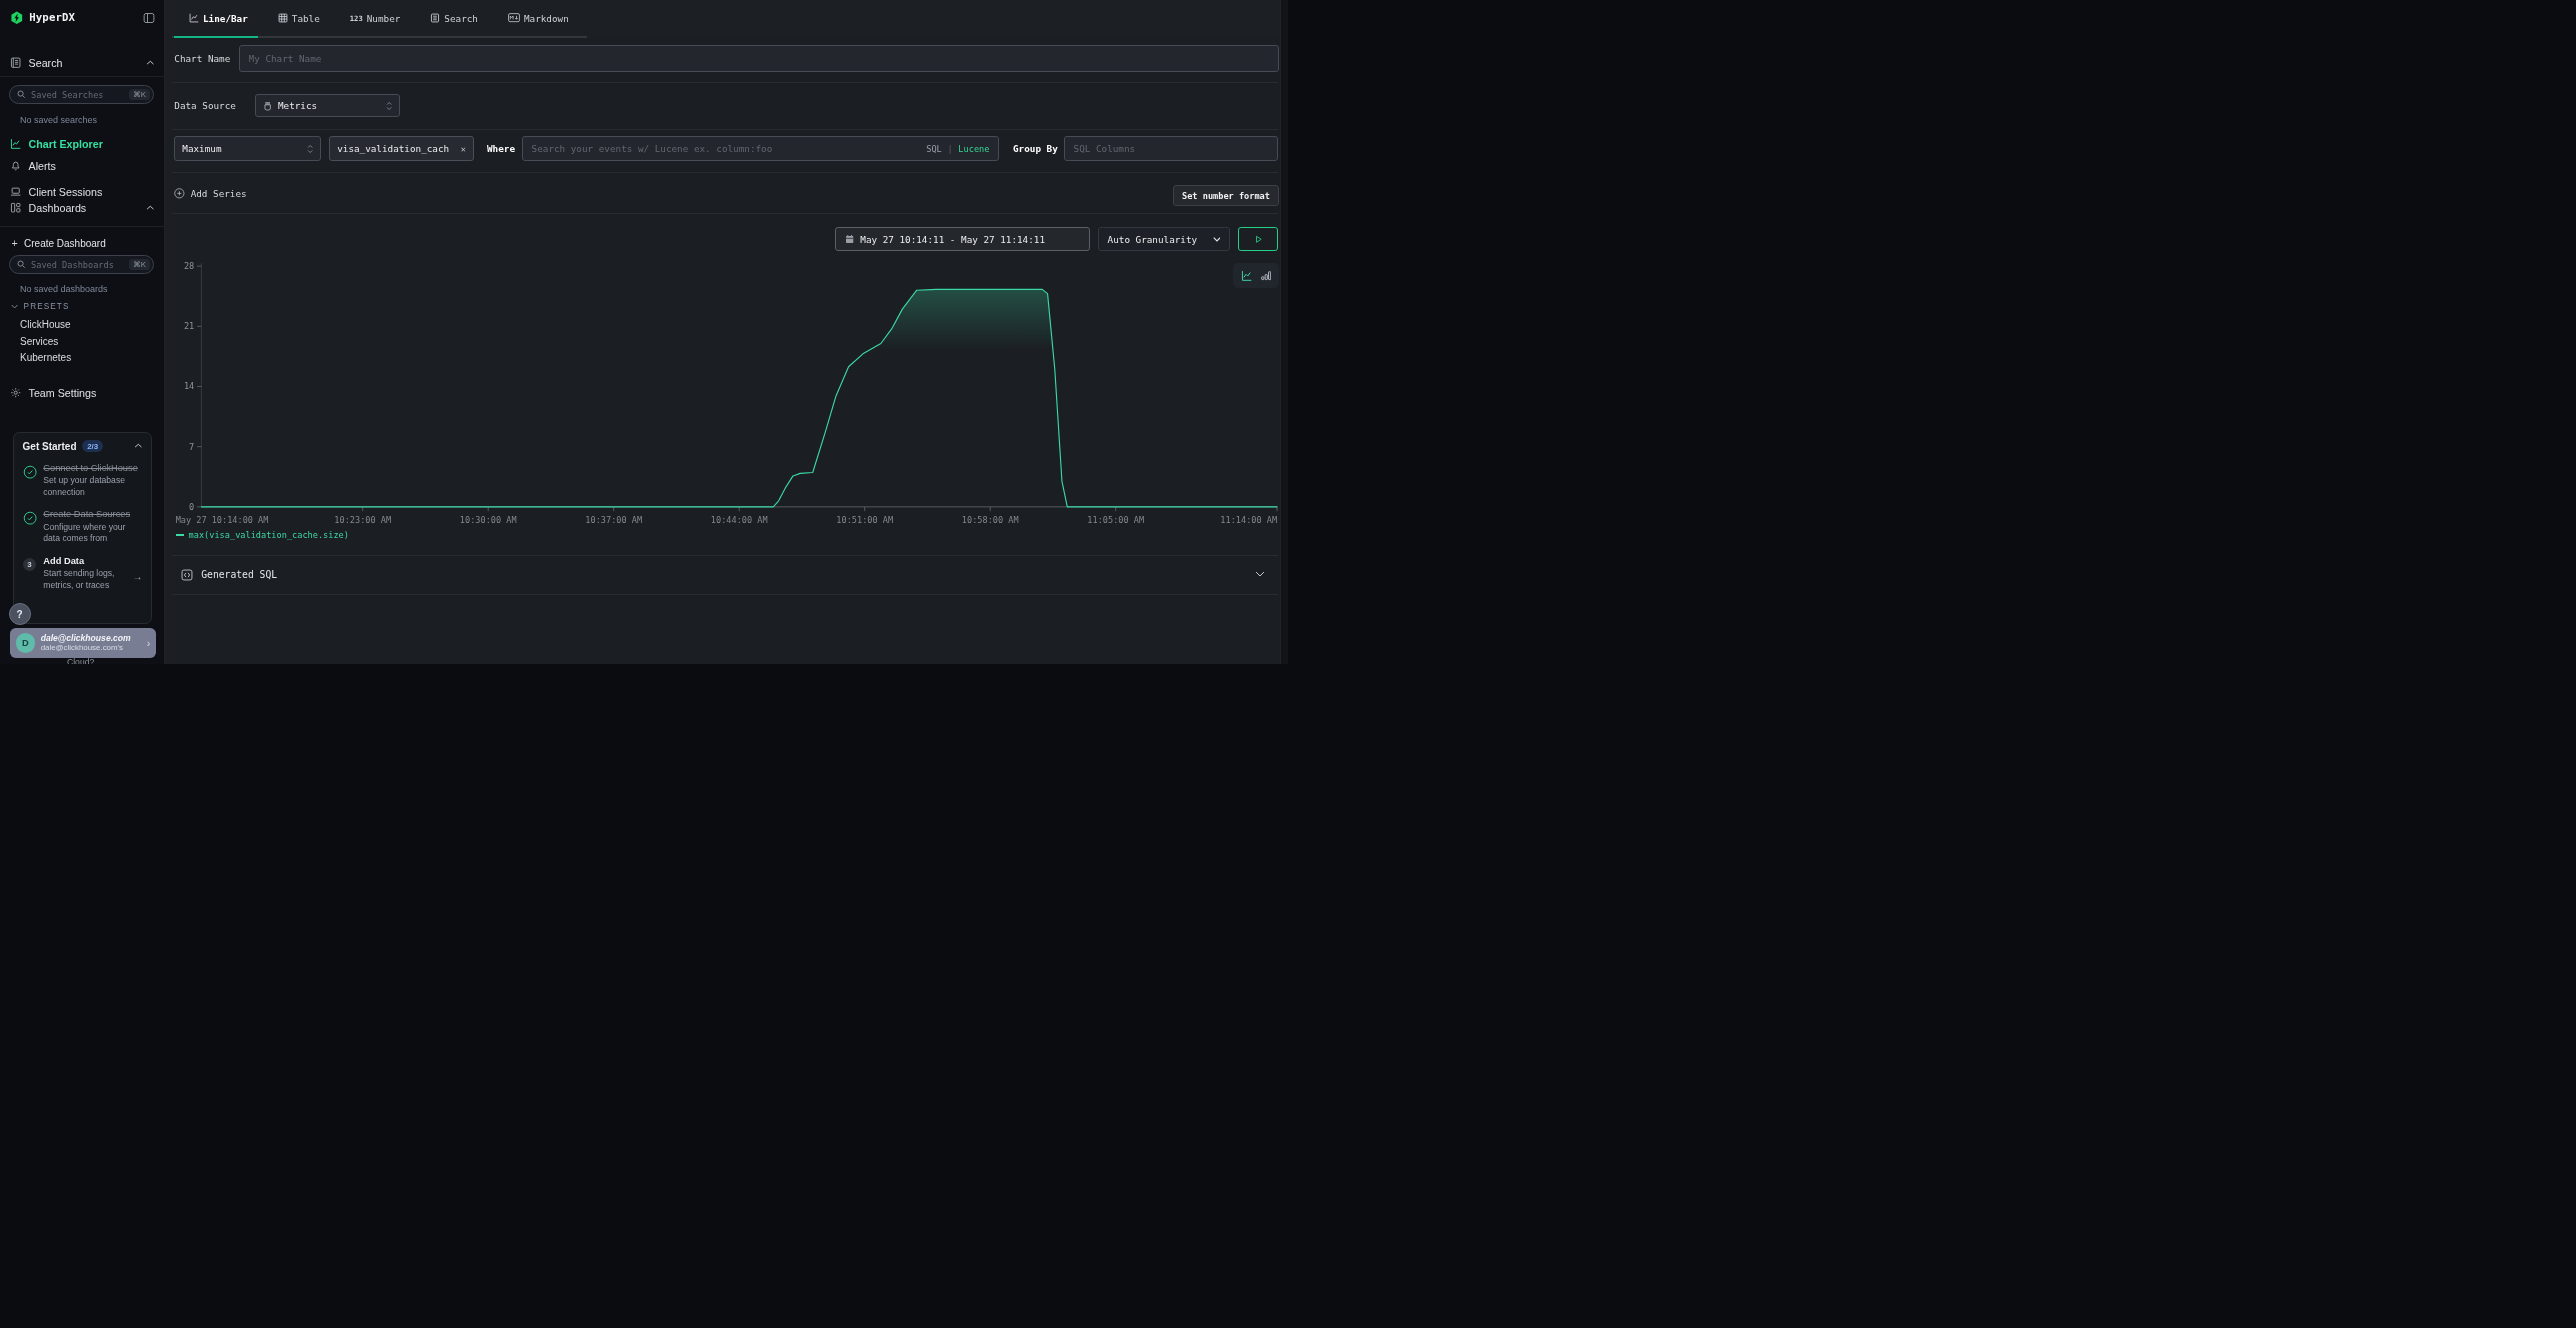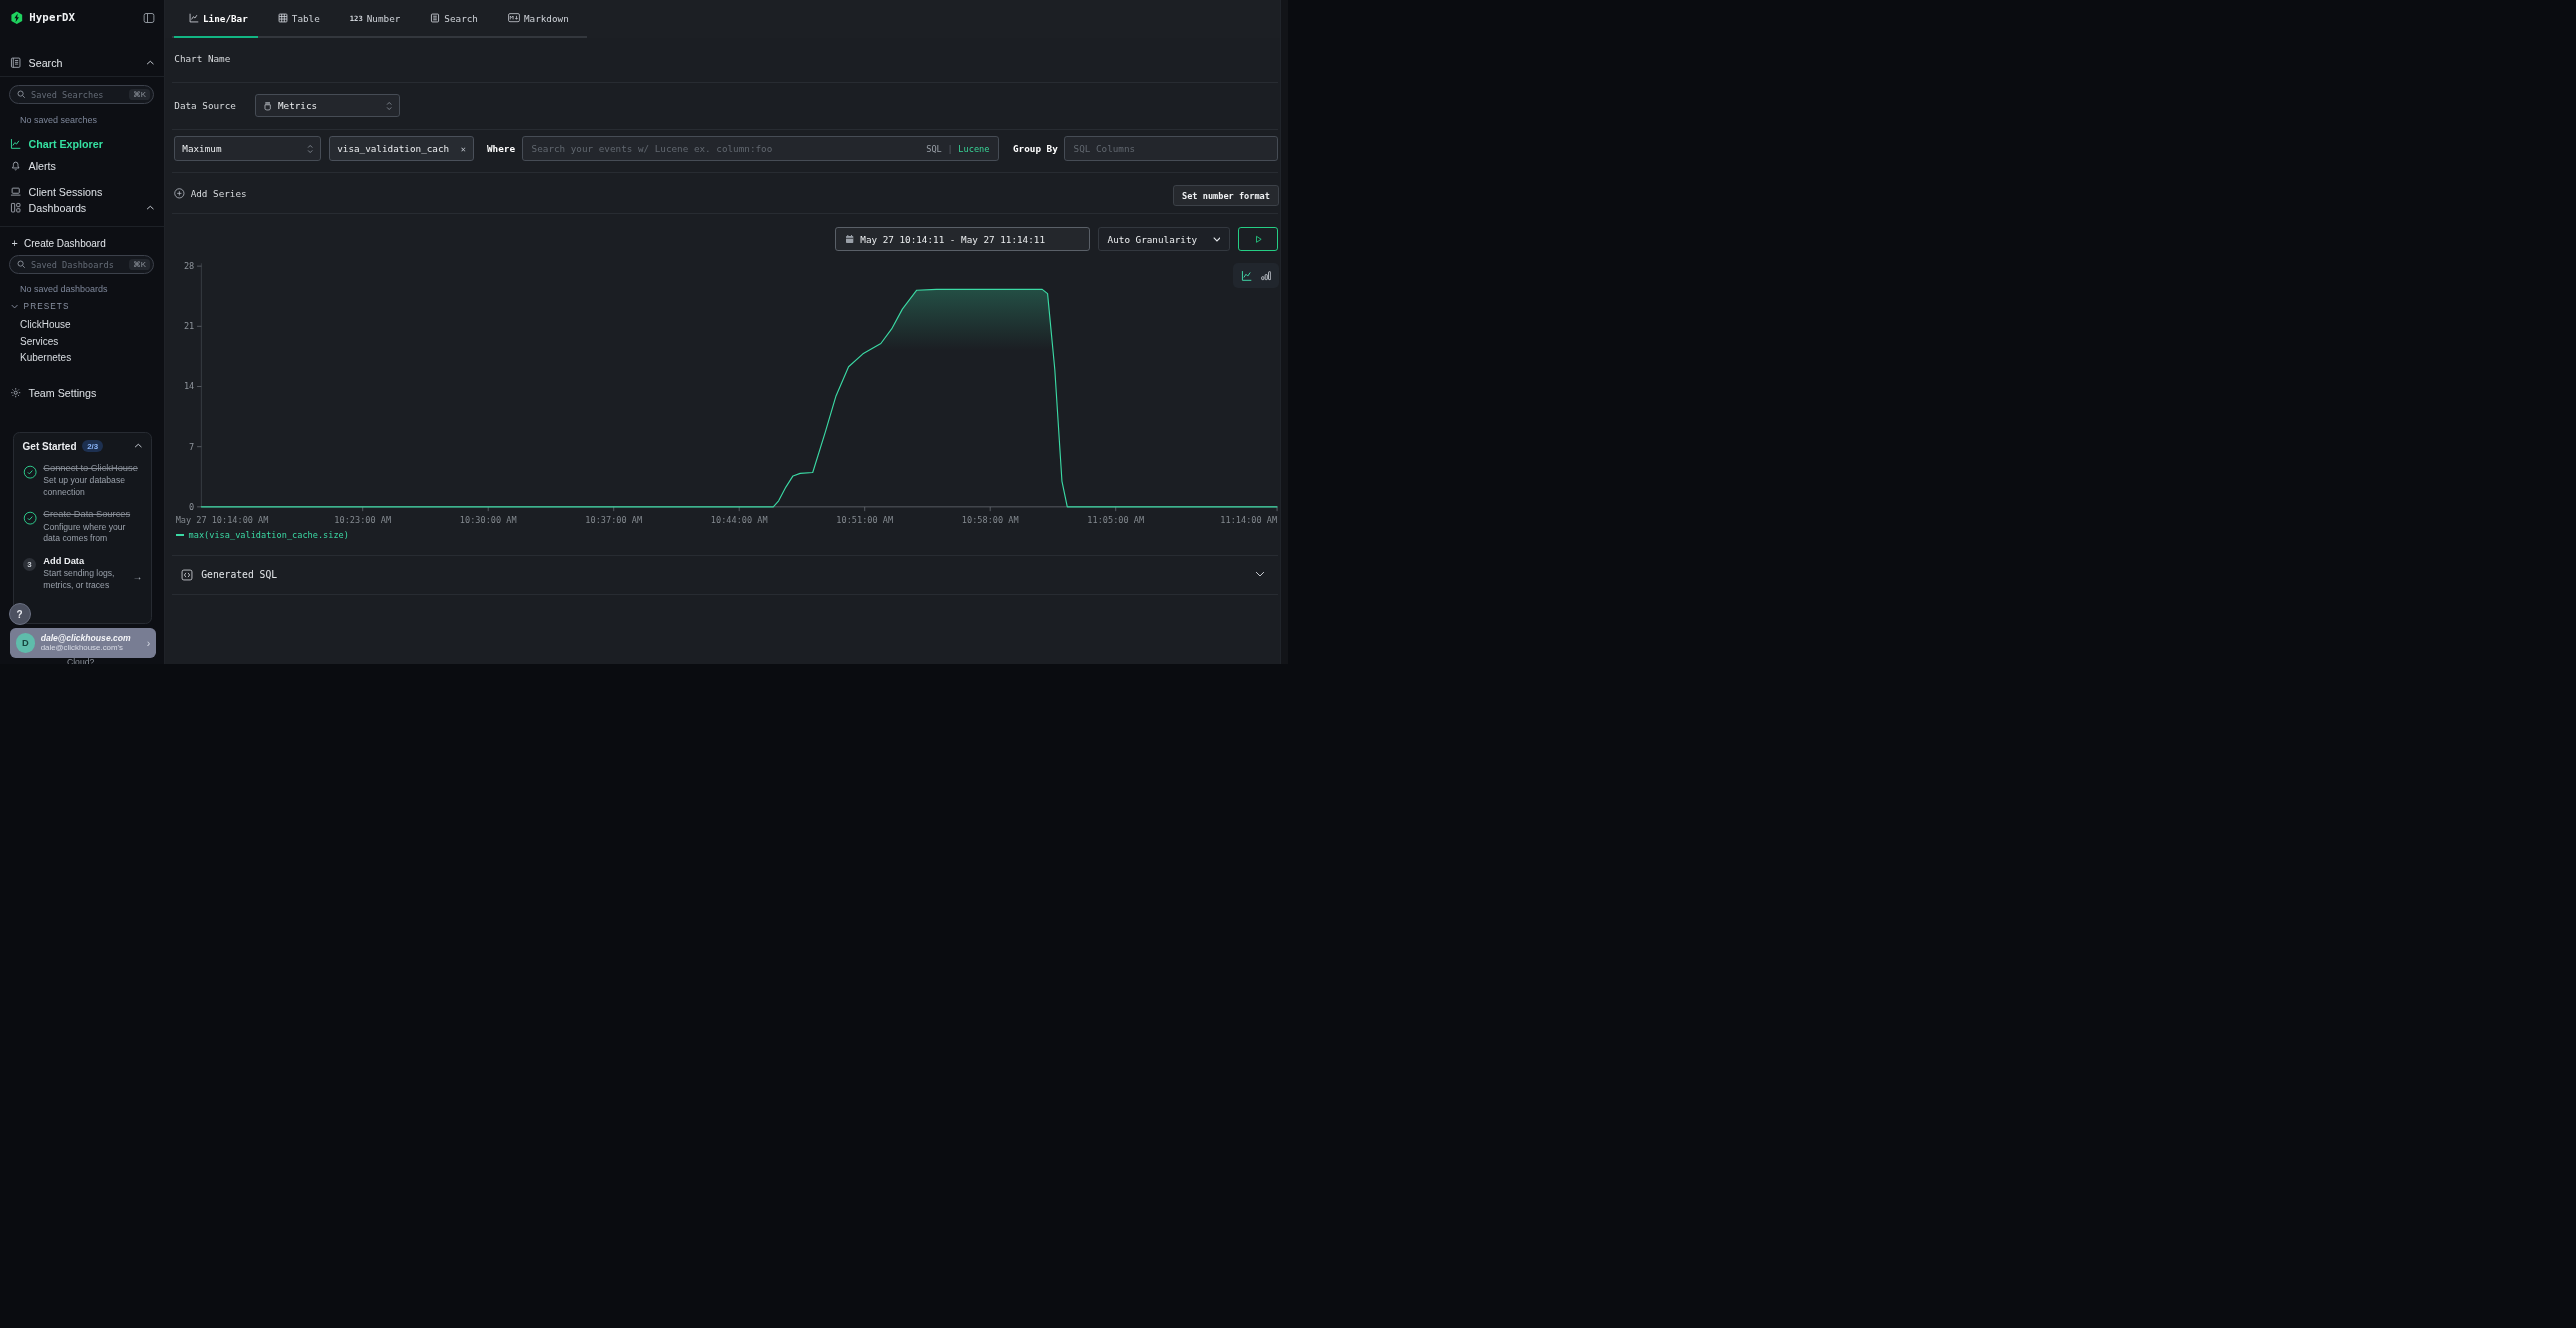--- a/index.html
+++ b/index.html
@@ -340,20 +340,23 @@
             </svg>
           </span>
           <span>Markdown</span>
         </div>
       </div>
     <div class="tab-track"></div>
     <div class="tab-underline"></div>
   </div>
 
   <div class="fld-label" style="left:9.3px;top:53px">Chart Name</div>
+  <div class="inp" style="left:74px;top:45px;width:1040px;height:26.5px">
+    <span class="ph">My Chart Name</span>
+  </div>
   <div class="row-divider" style="top:82px"></div>
 
   <div class="fld-label" style="left:9.3px;top:100px">Data Source</div>
   <div class="sel" style="left:90px;top:94px;width:145px;height:23px">
     <span style="display:flex">
       <svg width="9.3" height="10" viewBox="0 0 14 14" fill="none" stroke="#c9ced5" stroke-width="1.1">
           <path d="M3.5 2h7M3.5 3.8h7"></path>
           <path d="M3 5.2h8v6.2c0 .9-1.8 1.6-4 1.6s-4-.7-4-1.6z"></path>
         </svg>
     </span>

